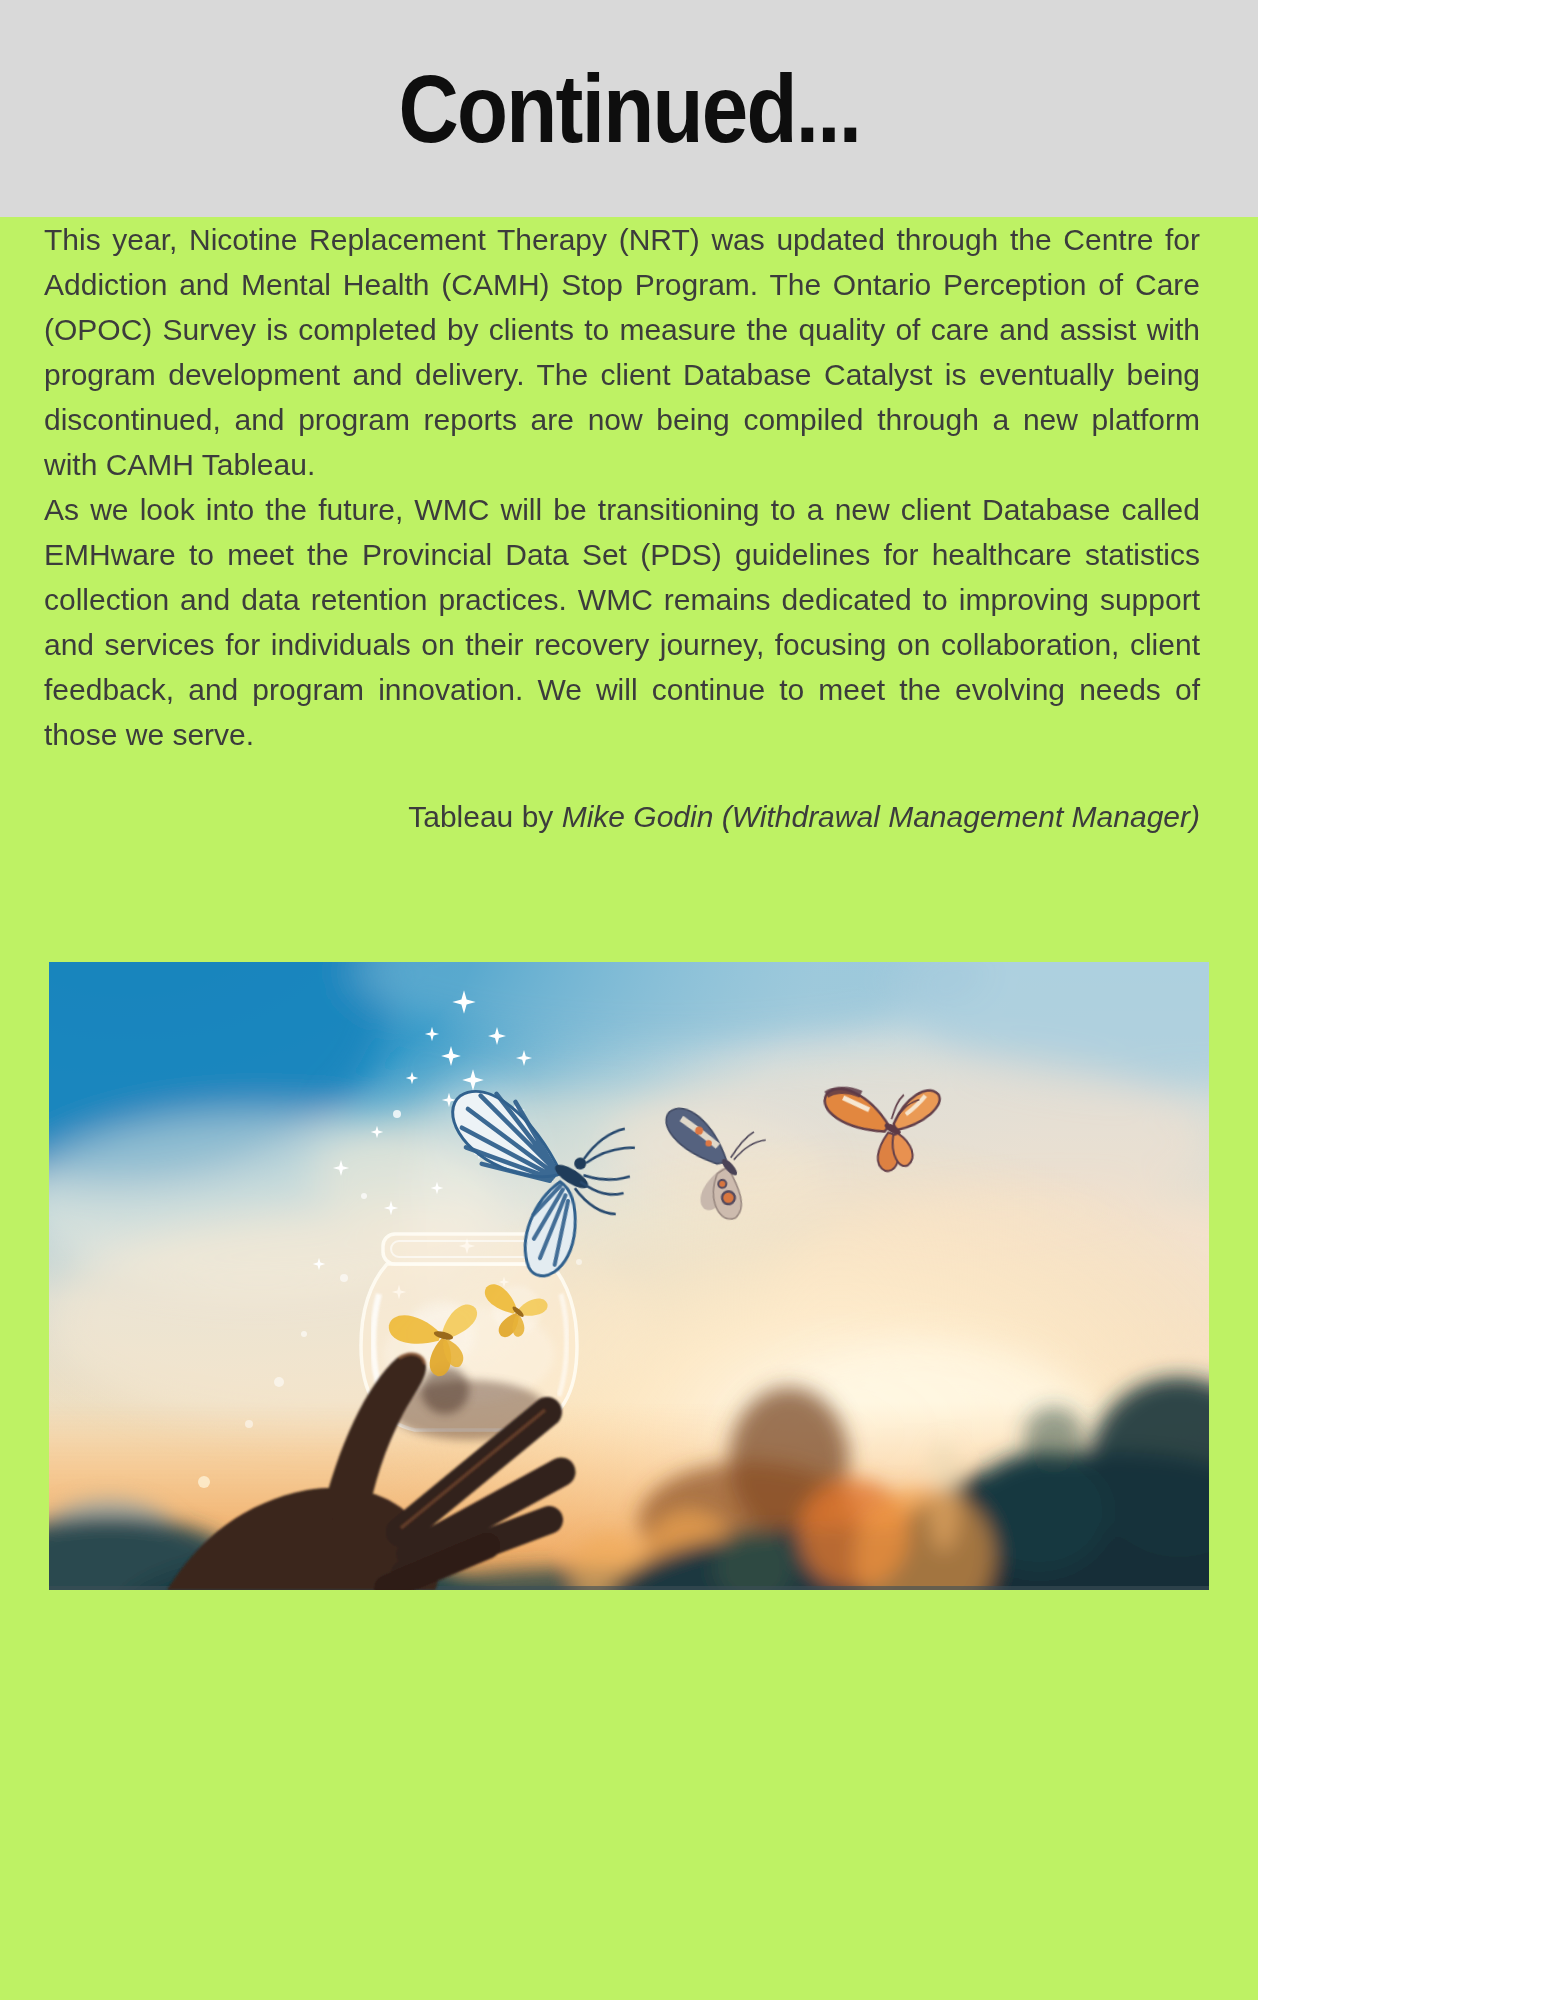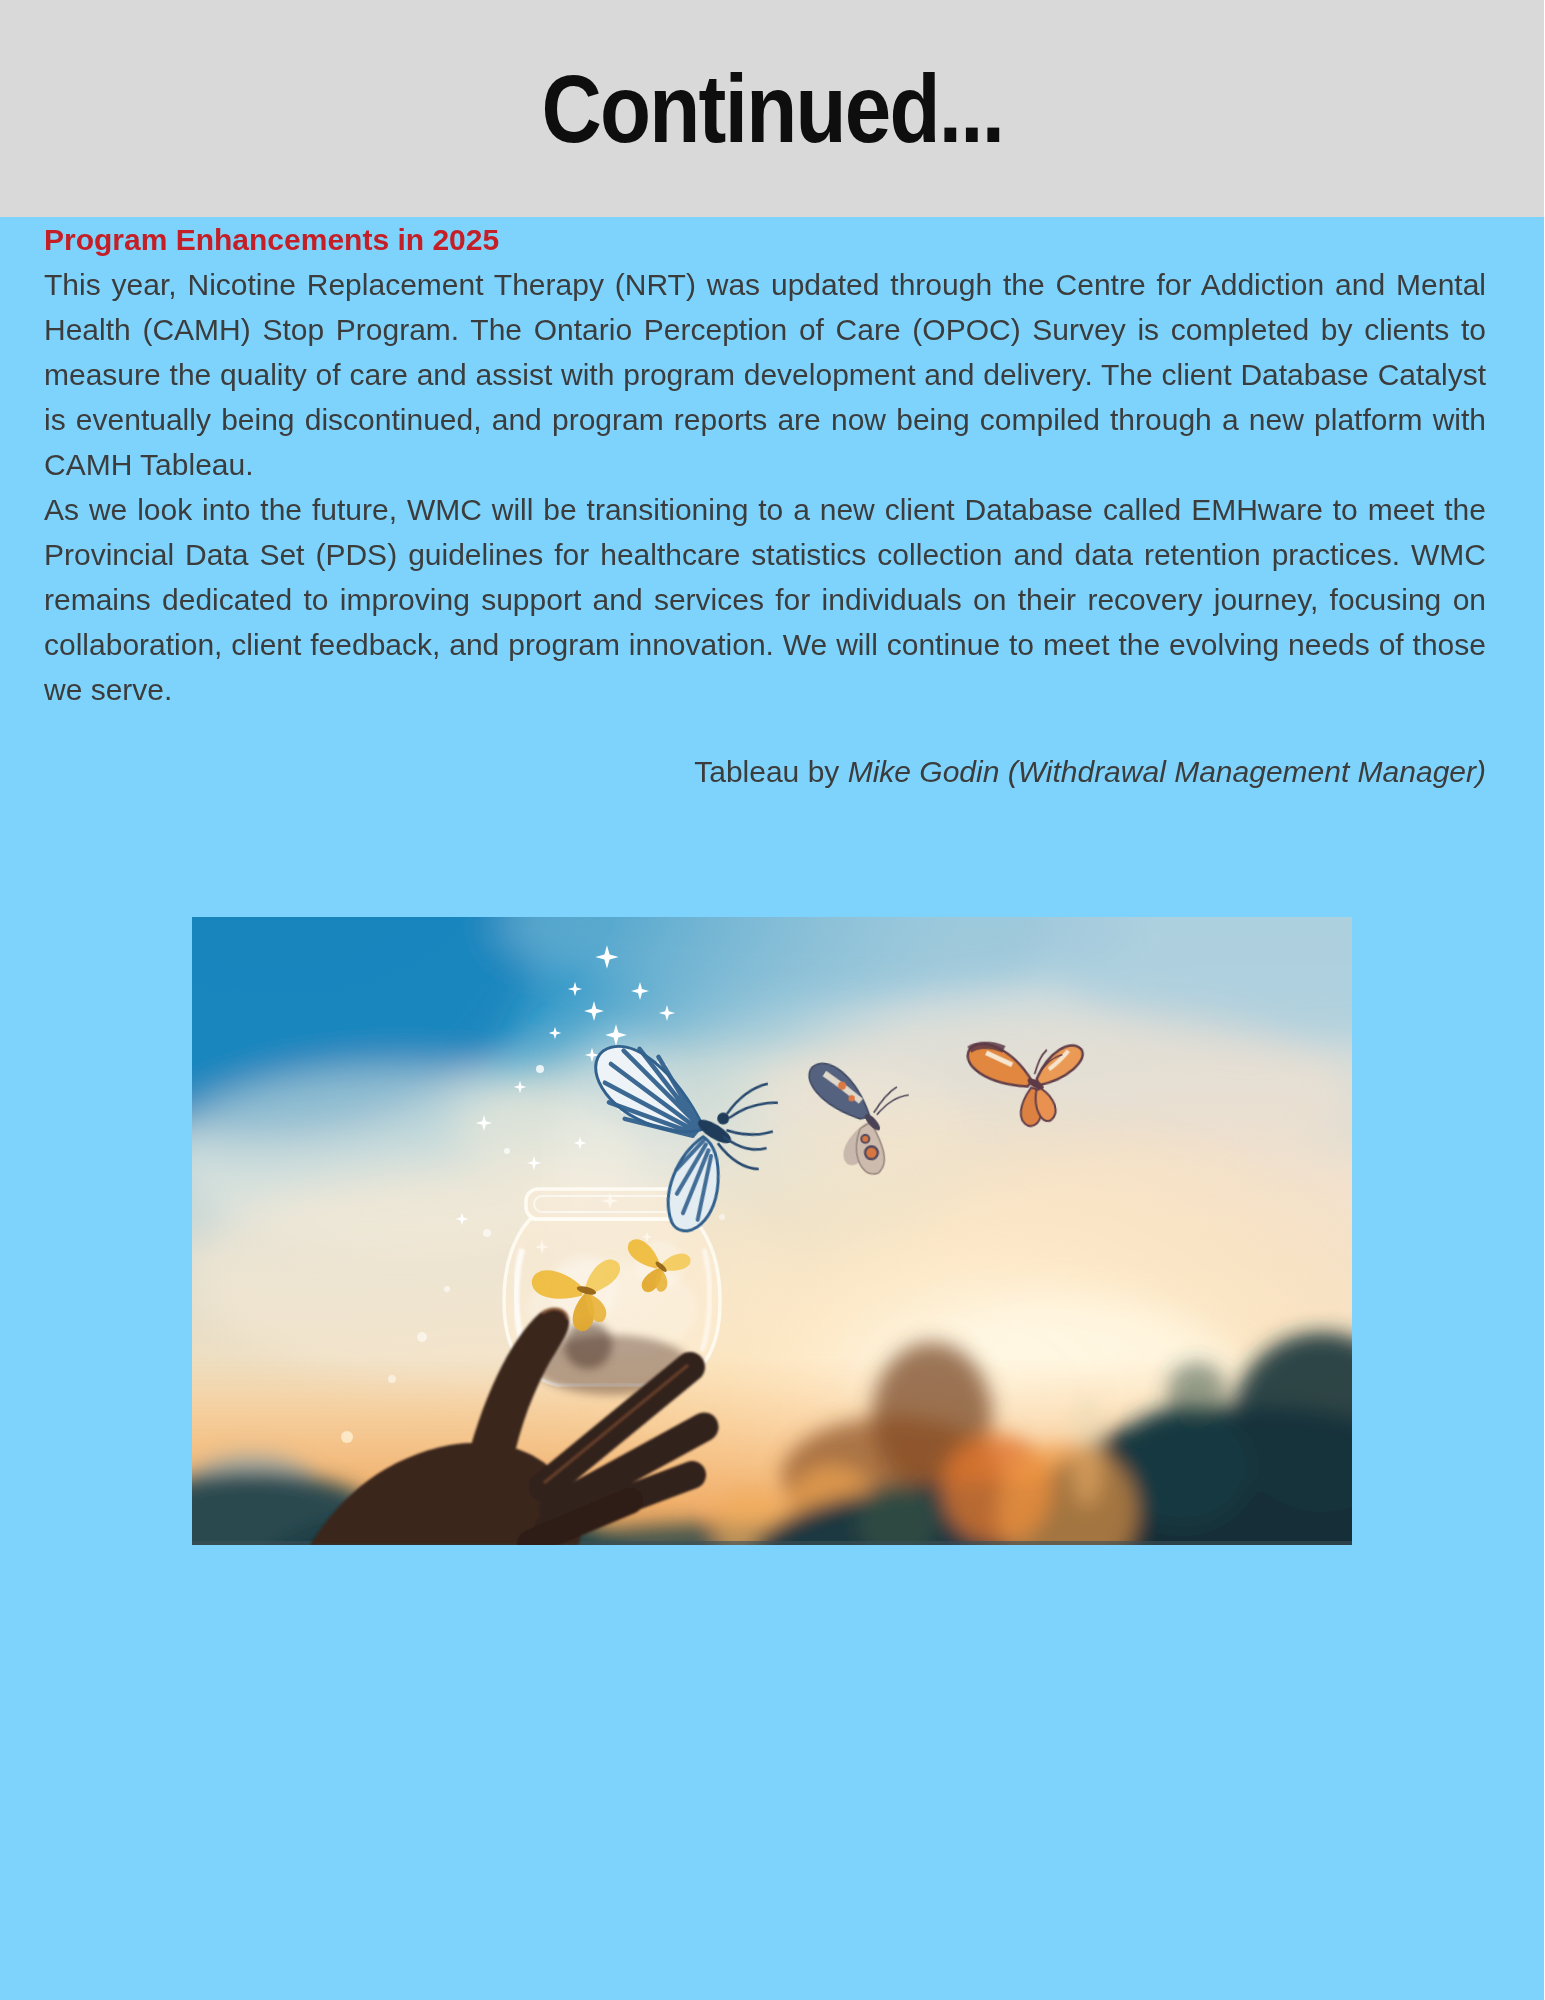--- a/index.html
+++ b/index.html
@@ -1,18 +1,18 @@
 <!DOCTYPE html>
 <html><head>
 <meta charset="utf-8">
 <style>
   html,body { margin:0; padding:0; background:#ffffff; }
   .page {
-    position:relative; width:1544px; height:2000px;
-    background:#7dd3fc; overflow:hidden;
+    position:relative; width:1258px; height:2000px;
+    background:#bef264; overflow:hidden;
     font-family:"Liberation Sans", sans-serif;
   }
   .band {
     width:100%; height:217px; background:#d9d9d9;
     display:flex; align-items:center; justify-content:center;
   }
   .band h1 {
     margin:0; font-size:96px; font-weight:700; color:#0e0e0e;
     letter-spacing:-2px; transform:scaleX(0.87); transform-origin:center;
     white-space:nowrap;
@@ -31,21 +31,20 @@
 </head>
 <body>
 
 <div class="page">
 
   <div class="band">
     <h1>Continued...</h1>
   </div>
 
   <div class="content">
-    <h2 class="h2-first">Program Enhancements in 2025</h2>
     <p class="body-text p-first">This year, Nicotine Replacement Therapy (NRT) was updated through the Centre for Addiction and Mental Health (CAMH) Stop Program. The Ontario Perception of Care (OPOC) Survey is completed by clients to measure the quality of care and assist with program development and delivery. The client Database Catalyst is eventually being discontinued, and program reports are now being compiled through a new platform with CAMH Tableau.</p>
 
     <p class="body-text">As we look into the future, WMC will be transitioning to a new client Database called EMHware to meet the Provincial Data Set (PDS) guidelines for healthcare statistics collection and data retention practices. WMC remains dedicated to improving support and services for individuals on their recovery journey, focusing on collaboration, client feedback, and program innovation. We will continue to meet the evolving needs of those we serve.</p>
 
     <p class="byline"><span>Tableau by </span><em>Mike Godin (Withdrawal Management Manager)</em></p>
   </div>
 
   <figure class="photo">
     <svg viewBox="0 0 1160 628" xmlns="http://www.w3.org/2000/svg" role="img">
       <defs>

